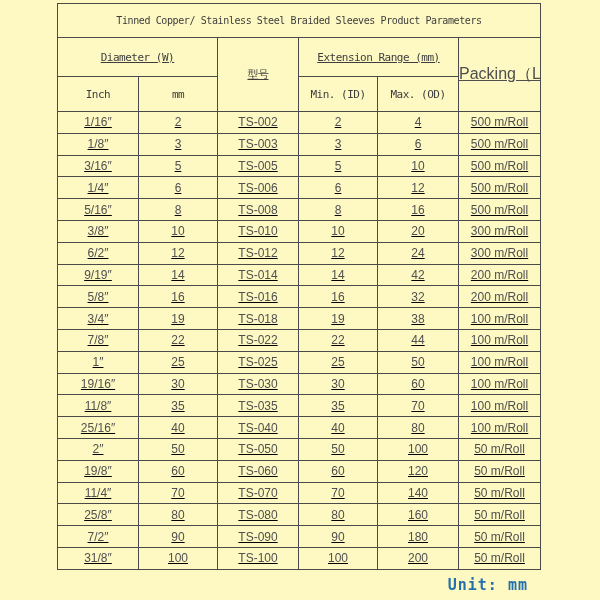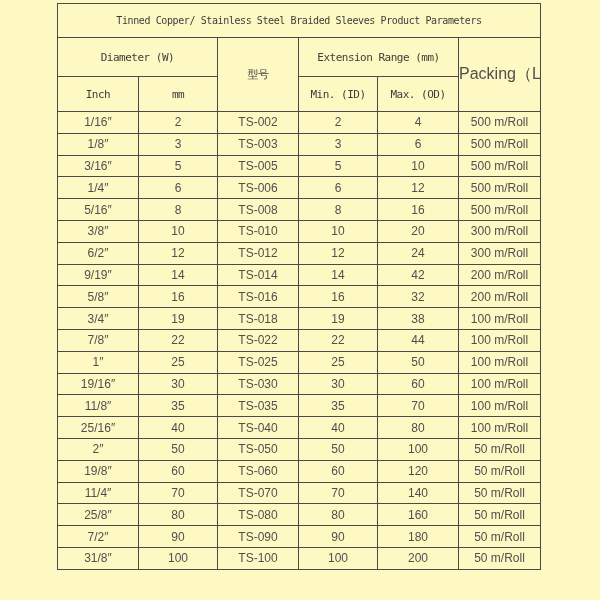--- a/index.html
+++ b/index.html
@@ -34,37 +34,39 @@
   }
   tr.title-row th {
     height: 33px;
     font-family: "DejaVu Sans Mono", "Liberation Mono", monospace;
     font-size: 10px;
     color: #3d3d3d;
     letter-spacing: -0.4px;
   }
   tr.header-row-1 th {
     height: 38px;
+    text-decoration: underline;
   }
   tr.header-row-2 th {
     height: 34px;
   }
   .mono-head {
     font-family: "DejaVu Sans Mono", "Liberation Mono", monospace;
     font-size: 11px;
     color: #3d3d3d;
     letter-spacing: -0.5px;
   }
   .sans-head {
     font-family: "Liberation Sans", sans-serif;
     font-size: 16px;
     color: #4f4f4f;
   }
   tbody.body-rows tr {
     height: 21.8px;
+    text-decoration: underline;
   }
   tbody.body-rows td {
     font-family: "Liberation Sans", sans-serif;
     font-size: 12px;
     color: #4f4f4f;
   }
   .unit-label {
     position: absolute;
     top: 576px;
     right: 72px;
@@ -271,14 +273,15 @@
           <td>31/8″</td>
           <td>100</td>
           <td>TS-100</td>
           <td>100</td>
           <td>200</td>
           <td>50 m/Roll</td>
         </tr>
       </tbody>
   </table>
 
+  <div class="unit-label">Unit: mm</div>
 
 </div>
 
 </body></html>

